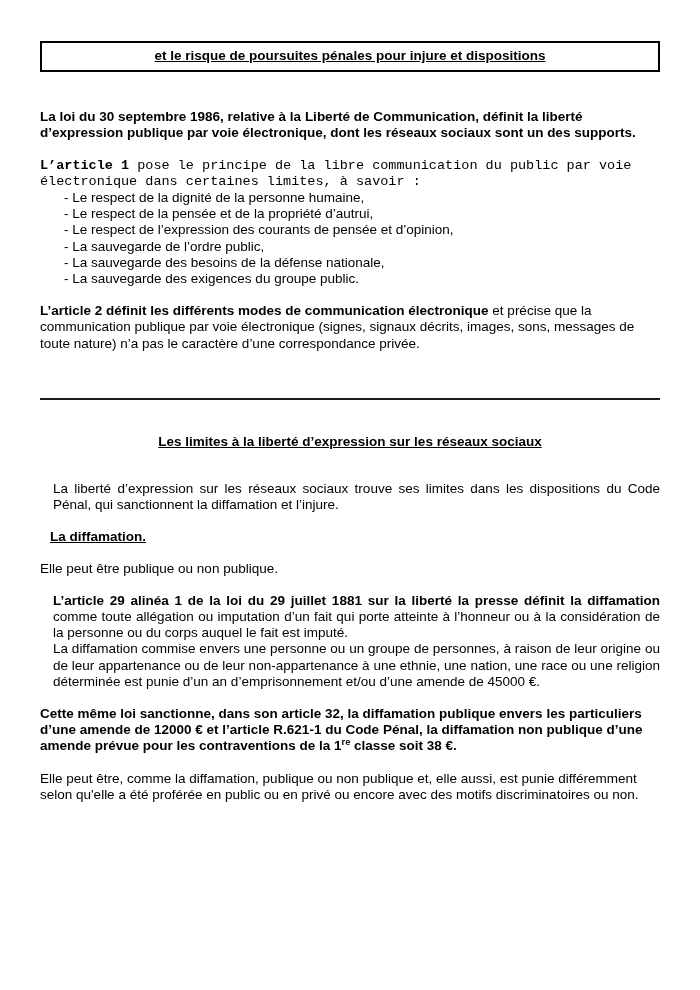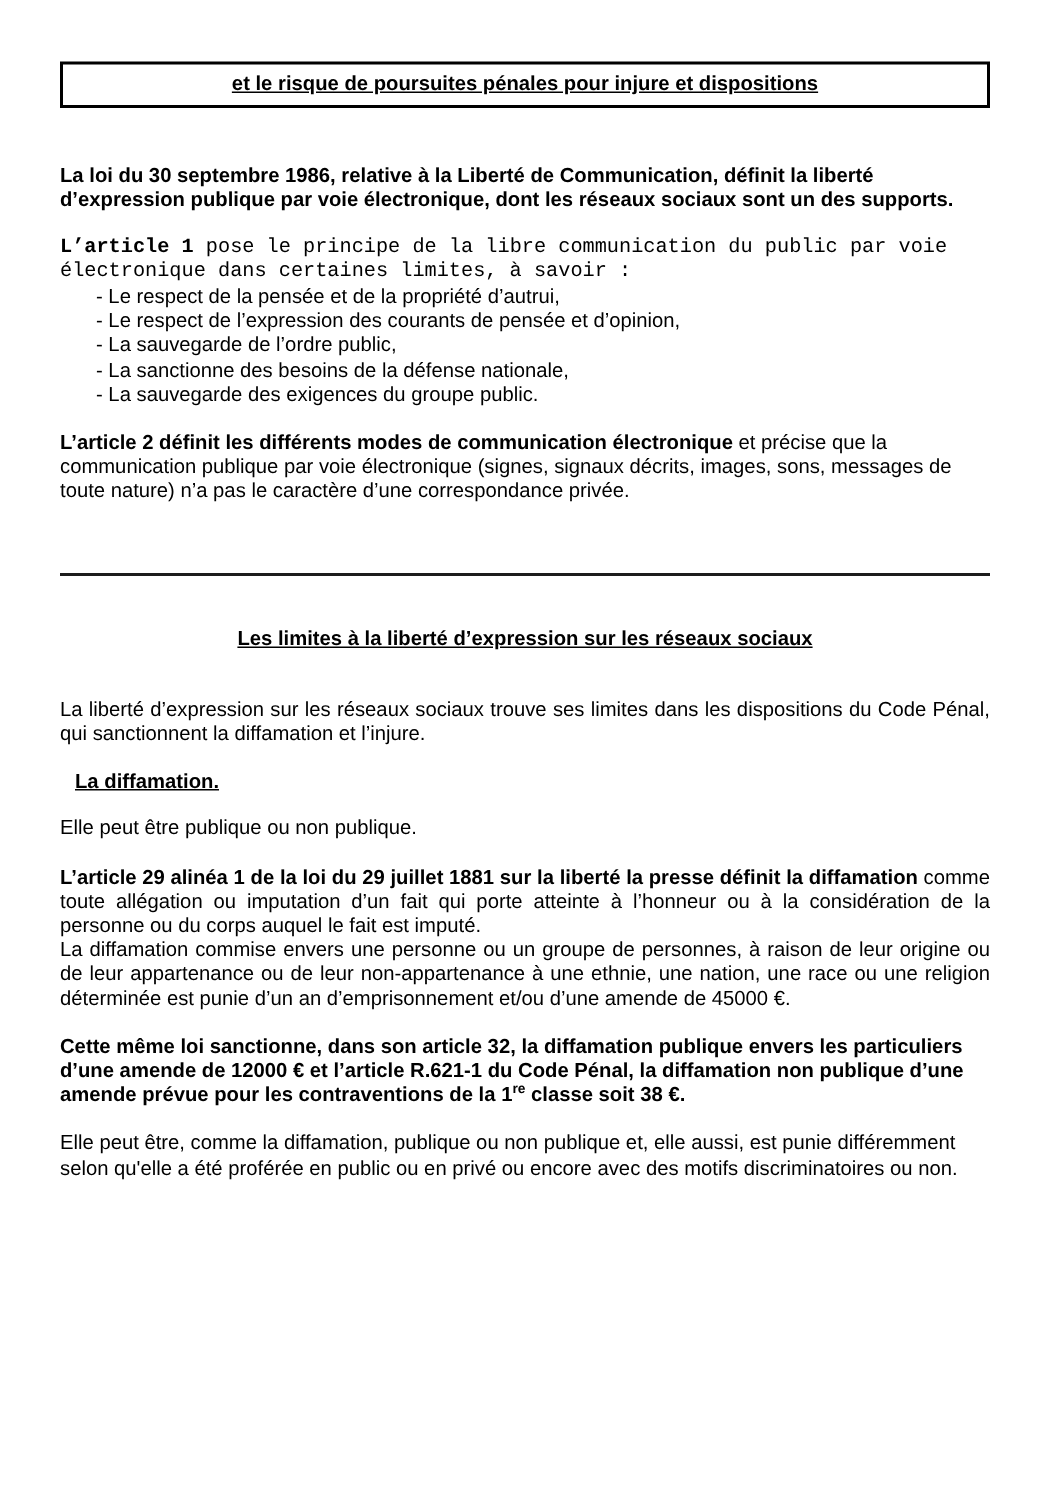--- a/index.html
+++ b/index.html
@@ -47,20 +47,21 @@
     margin: 46px 0 0 0;
   }
   .subtitle {
     margin: 34px 0 31px 0;
     text-align: center;
     font-weight: 700;
   }
   .just {
     text-align: justify;
     text-align-last: left;
+    margin-left: 13px;
   }
   .heading {
     font-weight: 700;
     margin: 0 0 15px 0;
     padding-left: 10px;
   }
   sup {
     font-size: 0.68em;
     line-height: 0;
   }
@@ -73,24 +74,25 @@
 
   <div class="title-box">
     <div class="u">et le risque de poursuites pénales pour injure et dispositions</div>
   </div>
 
   <p class="bold">La loi du 30 septembre 1986, relative à la Liberté de Communication, définit la liberté d’expression publique par voie électronique, dont les réseaux sociaux sont un des supports.</p>
 
   <p class="no-gap"><span class="bold">L’article 1</span><span> pose le principe de la libre communication du public par voie électronique dans certaines limites, à savoir :</span></p>
 
   <ul class="limits">
+    <li>- Le respect de la dignité de la personne humaine,</li>
     <li>- Le respect de la pensée et de la propriété d’autrui,</li>
     <li>- Le respect de l’expression des courants de pensée et d’opinion,</li>
     <li>- La sauvegarde de l’ordre public,</li>
-    <li>- La sanctionne des besoins de la défense nationale,</li>
+    <li>- La sauvegarde des besoins de la défense nationale,</li>
     <li>- La sauvegarde des exigences du groupe public.</li>
   </ul>
 
   <p class="pre-divider"><span class="bold">L’article 2 définit les différents modes de communication électronique</span><span> et précise que la communication publique par voie électronique (signes, signaux décrits, images, sons, messages de toute nature) n’a pas le caractère d’une correspondance privée.</span></p>
 
   <div class="divider"></div>
 
   <div class="subtitle"><span class="u">Les limites à la liberté d’expression sur les réseaux sociaux</span></div>
 
   <p class="just">La liberté d’expression sur les réseaux sociaux trouve ses limites dans les dispositions du Code Pénal, qui sanctionnent la diffamation et l’injure.</p>

